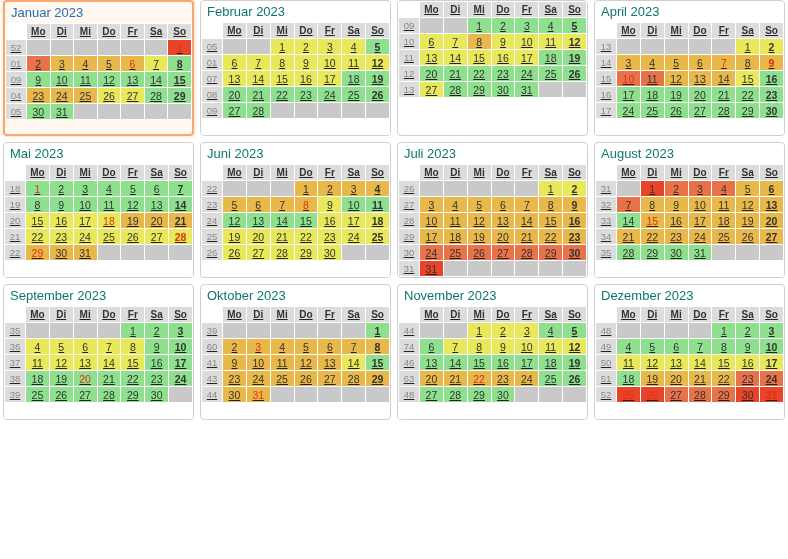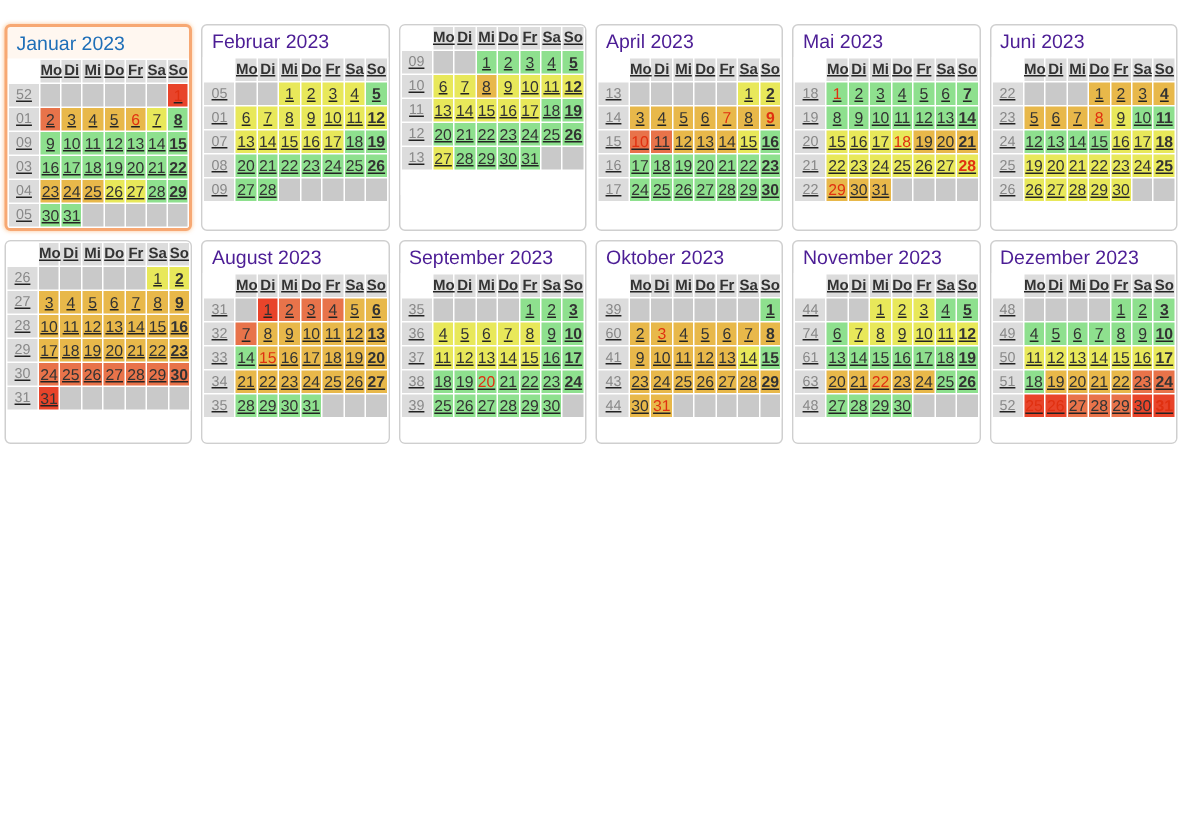--- a/index.html
+++ b/index.html
@@ -6,40 +6,40 @@
   body{
     width:788px;height:559px;
     background:#ffffff;
     font-family:"Liberation Sans", sans-serif;
     font-size:11px;
     color:#222;
     overflow:hidden;
   }
   #grid{
     display:grid;
-    grid-template-columns:repeat(6, 1fr);
+    grid-template-columns:repeat(4, 1fr);
     gap:6px 6px;
-    padding:16px 3px;
+    padding:0 3px;
     box-sizing:border-box;
   }
   .month{
     border:1px solid #cfcfcf;
     border-radius:4px;
     background:#ffffff;
     box-sizing:border-box;
     overflow:hidden;
   }
   .month.highlight{
     border:2px solid #f7a873;
     box-shadow:0 0 3px rgba(247,150,60,.55);
     background:#fff7f0;
   }
   .month-title{
     font-size:13px;
-    color:#4c1d95;
+    color:#0f766e;
     padding:3px 6px 3px 6px;
     font-weight:normal;
   }
   .month.highlight .month-title{color:#1f6fb8;}
   table{
     border-collapse:separate;
     border-spacing:1px;
     width:100%;
     table-layout:fixed;
     background:#ffffff;
@@ -124,30 +124,20 @@
             <td class="wk">09</td>
             <td class="d g">9</td>
             <td class="d g">10</td>
             <td class="d g">11</td>
             <td class="d g">12</td>
             <td class="d g">13</td>
             <td class="d g">14</td>
             <td class="d g bold">15</td>
           </tr>
           <tr>
-            <td class="wk">03</td>
-            <td class="d g">16</td>
-            <td class="d g">17</td>
-            <td class="d g">18</td>
-            <td class="d g">19</td>
-            <td class="d g">20</td>
-            <td class="d g">21</td>
-            <td class="d g bold">22</td>
-          </tr>
-          <tr>
             <td class="wk">04</td>
             <td class="d o">23</td>
             <td class="d o">24</td>
             <td class="d o">25</td>
             <td class="d y">26</td>
             <td class="d y">27</td>
             <td class="d g">28</td>
             <td class="d g bold">29</td>
           </tr>
           <tr>
@@ -551,20 +541,21 @@
             <td class=""></td>
             <td class=""></td>
             <td class=""></td>
             <td class=""></td>
             <td class=""></td>
           </tr>
         </tbody>
       </table>
     </div>
     <div class="month">
+      <div class="month-title">Juli 2023</div>
       <table>
         <thead>
           <tr>
             <th class="wk-head"></th>
             <th class="wd">Mo</th>
             <th class="wd">Di</th>
             <th class="wd">Mi</th>
             <th class="wd">Do</th>
             <th class="wd">Fr</th>
             <th class="wd">Sa</th>
@@ -892,21 +883,21 @@
             <td class="wk">74</td>
             <td class="d g">6</td>
             <td class="d y">7</td>
             <td class="d y">8</td>
             <td class="d y">9</td>
             <td class="d y">10</td>
             <td class="d y">11</td>
             <td class="d y bold">12</td>
           </tr>
           <tr>
-            <td class="wk">61</td>
+            <td class="wk">46</td>
             <td class="d g">13</td>
             <td class="d g">14</td>
             <td class="d g">15</td>
             <td class="d g">16</td>
             <td class="d g">17</td>
             <td class="d g">18</td>
             <td class="d g bold">19</td>
           </tr>
           <tr>
             <td class="wk">63</td>

